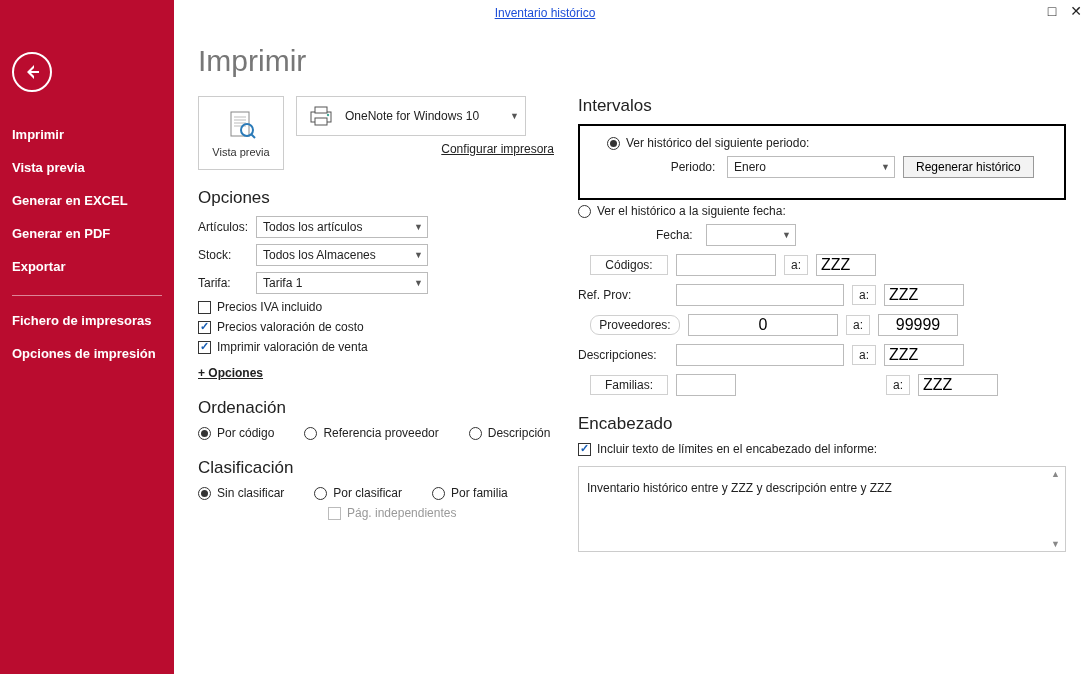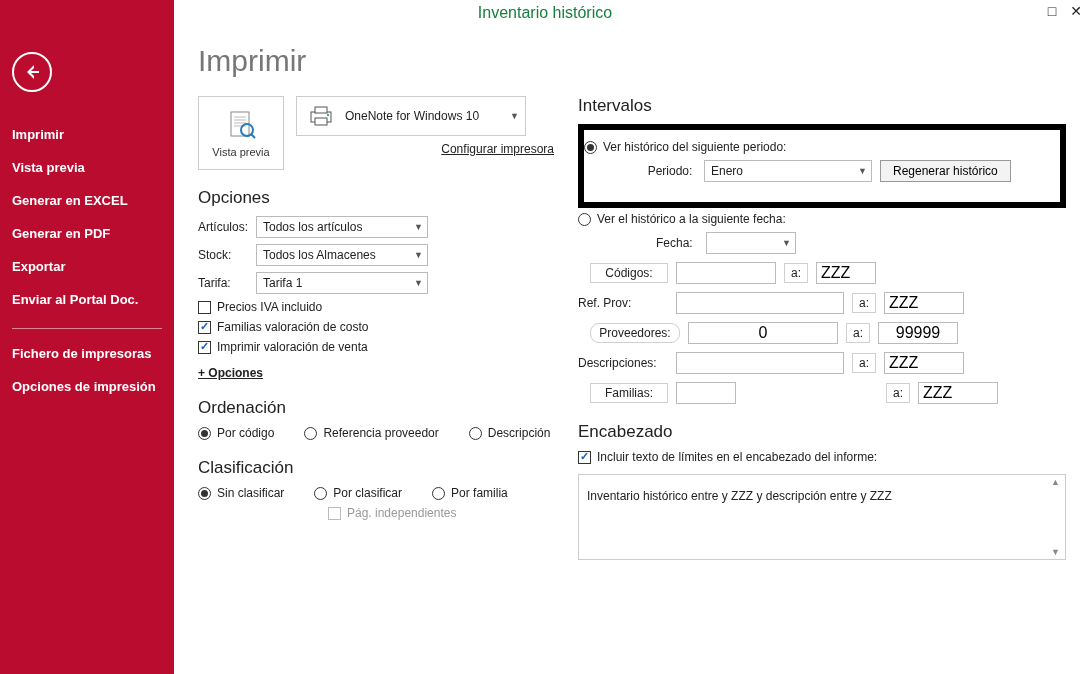--- a/index.html
+++ b/index.html
@@ -1,18 +1,18 @@
 <!DOCTYPE html>
 <html><head>
 <meta charset="utf-8">
 <style>
   * { box-sizing: border-box; font-family: "Segoe UI", Arial, sans-serif; }
   body { margin:0; padding:0; width:1090px; height:674px; background:#fff; font-size:12px; color:#222; position:relative; overflow:hidden;}
   .titlebar { position:absolute; top:0; left:0; right:0; height:26px; display:flex; align-items:center; justify-content:center; }
-  .titlebar .title { font-size:16px; color:#15803d;}
+  .titlebar .title { font-size:12px; color:#1d4ed8;text-decoration:underline;}
   .win-controls { position:absolute; right:8px; top:4px; display:flex; gap:14px; align-items:center;}
   .win-controls span { font-size:14px; cursor:pointer; line-height:1;}
   .sidebar { position:absolute; left:0; top:0; width:174px; height:674px; background:#ba0c2f; color:#fff; padding-top:44px;}
   .back-btn { position:absolute; left:12px; top:52px; width:40px; height:40px; border:2px solid #fff; border-radius:50%; display:flex; align-items:center; justify-content:center; cursor:pointer;}
   .back-btn svg { fill:#fff;}
   .side-links { margin-top:74px; padding:0 8px;}
   .side-links .item { padding:9px 4px; font-size:13px; font-weight:600; cursor:pointer; white-space:nowrap;}
   .side-divider { border-top:1px solid rgba(255,255,255,0.5); margin:12px 4px 8px;}
   .main { position:absolute; left:174px; top:30px; right:0; bottom:0; padding:14px 24px; }
   .page-title { font-size:30px; color:#777; font-weight:400; margin:0 0 18px 0;}
@@ -35,21 +35,21 @@
   .chk-row { display:flex; align-items:center; gap:6px; margin-bottom:6px;}
   .chk { width:13px; height:13px; border:1px solid #333; display:inline-flex; align-items:center; justify-content:center; font-size:11px; color:#1a5fb4;}
   .chk.checked::after { content:"✓"; position:relative; top:-1px; font-weight:bold;}
   .link-more { font-weight:600; text-decoration:underline; cursor:pointer; margin-top:6px; display:inline-block;}
   .radio-row { display:flex; gap:30px; align-items:center; flex-wrap:wrap;}
   .radio { display:inline-flex; align-items:center; gap:6px; cursor:pointer;}
   .radio .dot { width:13px; height:13px; border:1px solid #333; border-radius:50%; display:inline-flex; align-items:center; justify-content:center;}
   .radio.checked .dot::after { content:""; width:7px; height:7px; background:#333; border-radius:50%;}
   .sub-chk { margin-left:130px; margin-top:6px; color:#999; display:flex; align-items:center; gap:6px;}
   .sub-chk .chk { border-color:#bbb;}
-  .interval-box { border:6px solid #000000; padding:10px 0 12px; margin-top:6px;}
+  .interval-box { border:2px solid #000000; padding:10px 27px 12px; margin-top:6px;}
   .field-row { display:flex; align-items:center; gap:8px; margin-bottom:8px; flex-wrap:nowrap;}
   .field-row .lbl-box { border:1px solid #d0d0d0; padding:2px 8px; font-size:12px; min-width:78px; text-align:center; background:#fff;margin-left:12px;}
   .field-row .plain-lbl { font-size:12px; min-width:90px; display:inline-block;}
   .txt-input { border:1px solid #bbb; height:22px; padding:0 4px; font-size:16px; background:#fff;}
   .w60 { width:60px;} .w80{width:80px;} .w100{width:100px;} .w150{width:150px;} .w180{width:168px;}
   .btn { border:1px solid #999; background:#f3f3f3; padding:3px 12px; font-size:12px; cursor:pointer;}
   .a-lbl { border:1px solid #d0d0d0; padding:2px 6px; font-size:12px; background:#fff;}
   .textarea { border:1px solid #ccc; width:100%; height:86px; padding:14px 8px; font-size:12px; resize:none; background:#fff; position:relative;}
   .textarea .sb { position:absolute; right:2px; top:2px; width:15px; display:flex; flex-direction:column; justify-content:space-between; height:calc(100% - 4px);}
   .textarea .sb span { font-size:9px; color:#888; text-align:center;}
@@ -72,21 +72,20 @@
         <path d="M12 3 L5 10 L12 17 L12 14 L8 10 L12 6 Z" fill="#fff"></path>
         <rect x="7" y="9" width="10" height="2" fill="#fff"></rect>
       </svg>
   </div>
   <div class="side-links">
     <div class="item">Imprimir</div>
     <div class="item">Vista previa</div>
     <div class="item">Generar en EXCEL</div>
     <div class="item">Generar en PDF</div>
     <div class="item">Exportar</div>
-    <div class="item">Enviar al Portal Doc.</div>
     <div class="side-divider"></div>
     <div class="item">Fichero de impresoras</div>
     <div class="item">Opciones de impresión</div>
   </div>
 </div>
 
 <div class="main">
   <h1 class="page-title">Imprimir</h1>
 
   <div class="row">
@@ -141,21 +140,21 @@
             <span>Tarifa 1</span>
             <span class="caret">▼</span>
           </div>
       </div>
       <div class="chk-row">
           <span class="chk"></span>
           <span>Precios IVA incluido</span>
         </div>
       <div class="chk-row">
           <span class="chk checked"></span>
-          <span>Familias valoración de costo</span>
+          <span>Precios valoración de costo</span>
         </div>
       <div class="chk-row">
           <span class="chk checked"></span>
           <span>Imprimir valoración de venta</span>
         </div>
       <span class="link-more">+ Opciones</span>
 
       <h2 class="section">Ordenación</h2>
       <div class="radio-row">
         <span class="radio checked">

